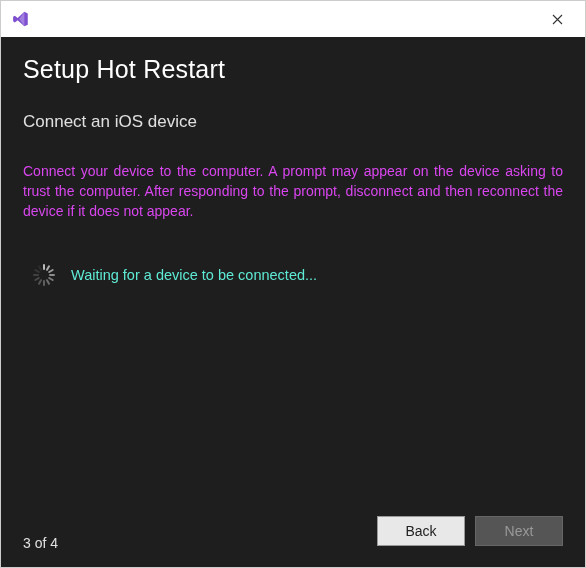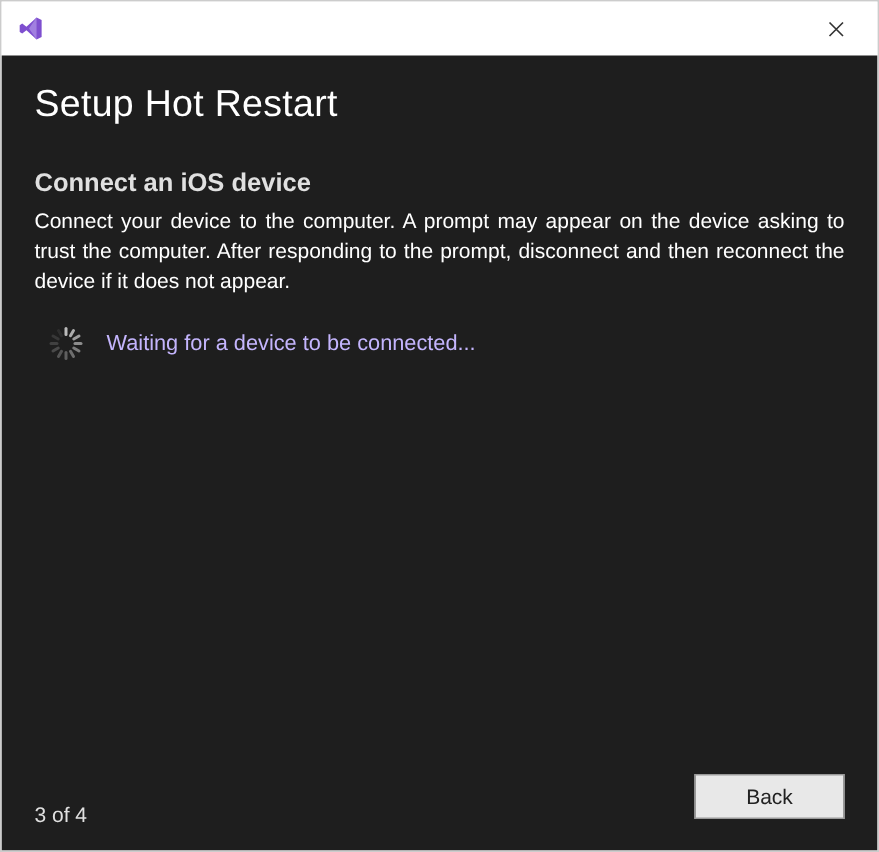--- a/index.html
+++ b/index.html
@@ -47,30 +47,30 @@
     }
     .title {
       font-size: 25px;
       font-weight: 300;
       color: #fff;
       margin-bottom: 28px;
       letter-spacing: 0.2px;
     }
     .subtitle {
       font-size: 17px;
-      font-weight: 700;
+      font-weight: 400;
       color: #e0e0e0;
-      margin-bottom: 6px;
+      margin-bottom: 30px;
     }
     .description {
       font-size: 14px;
       line-height: 1.42;
-      color: #ffffff;
+      color: #d946ef;
       text-align: justify;
-      margin-bottom: 20px;
+      margin-bottom: 42px;
     }
     .status-row {
       display: flex;
       align-items: center;
       gap: 16px;
       padding-left: 10px;
     }
     .spinner-wrap {
       width: 22px; height: 22px; position: relative;
     }
@@ -82,42 +82,42 @@
       left: 10px;
       top: 0;
       width: 2px;
       height: 6px;
       background:#bbb;
       border-radius:1px;
       transform-origin: 1px 11px;
     }
     .status-text {
       font-size: 14.5px;
-      color: #c4b5fd;
+      color: #5eead4;
     }
     .footer {
       position: absolute;
       bottom: 16px;
       left: 22px;
       right: 22px;
       display: flex;
       align-items: center;
       justify-content: space-between;
     }
     .step-counter {
       font-size: 14px;
       color: #e0e0e0;
       margin-top: 24px;
     }
     .buttons {
       display: flex;
       gap: 10px;
     }
     .btn {
-      width: 100px;
+      width: 88px;
       height: 30px;
       font-size: 14px;
       font-family: inherit;
       border: 1px solid #999;
       cursor: pointer;
       display: flex;
       align-items: center;
       justify-content: center;
     }
     .btn-back {
@@ -170,15 +170,16 @@
         <div class="spin-seg" style="transform:rotate(330deg);opacity:.1"></div>
       </div>
     </div>
     <span class="status-text">Waiting for a device to be connected...</span>
   </div>
 
   <div class="footer">
     <span class="step-counter">3 of 4</span>
     <div class="buttons">
       <button class="btn btn-back">Back</button>
+      <button class="btn btn-next" disabled="">Next</button>
     </div>
   </div>
 </div>
 
 </body></html>

